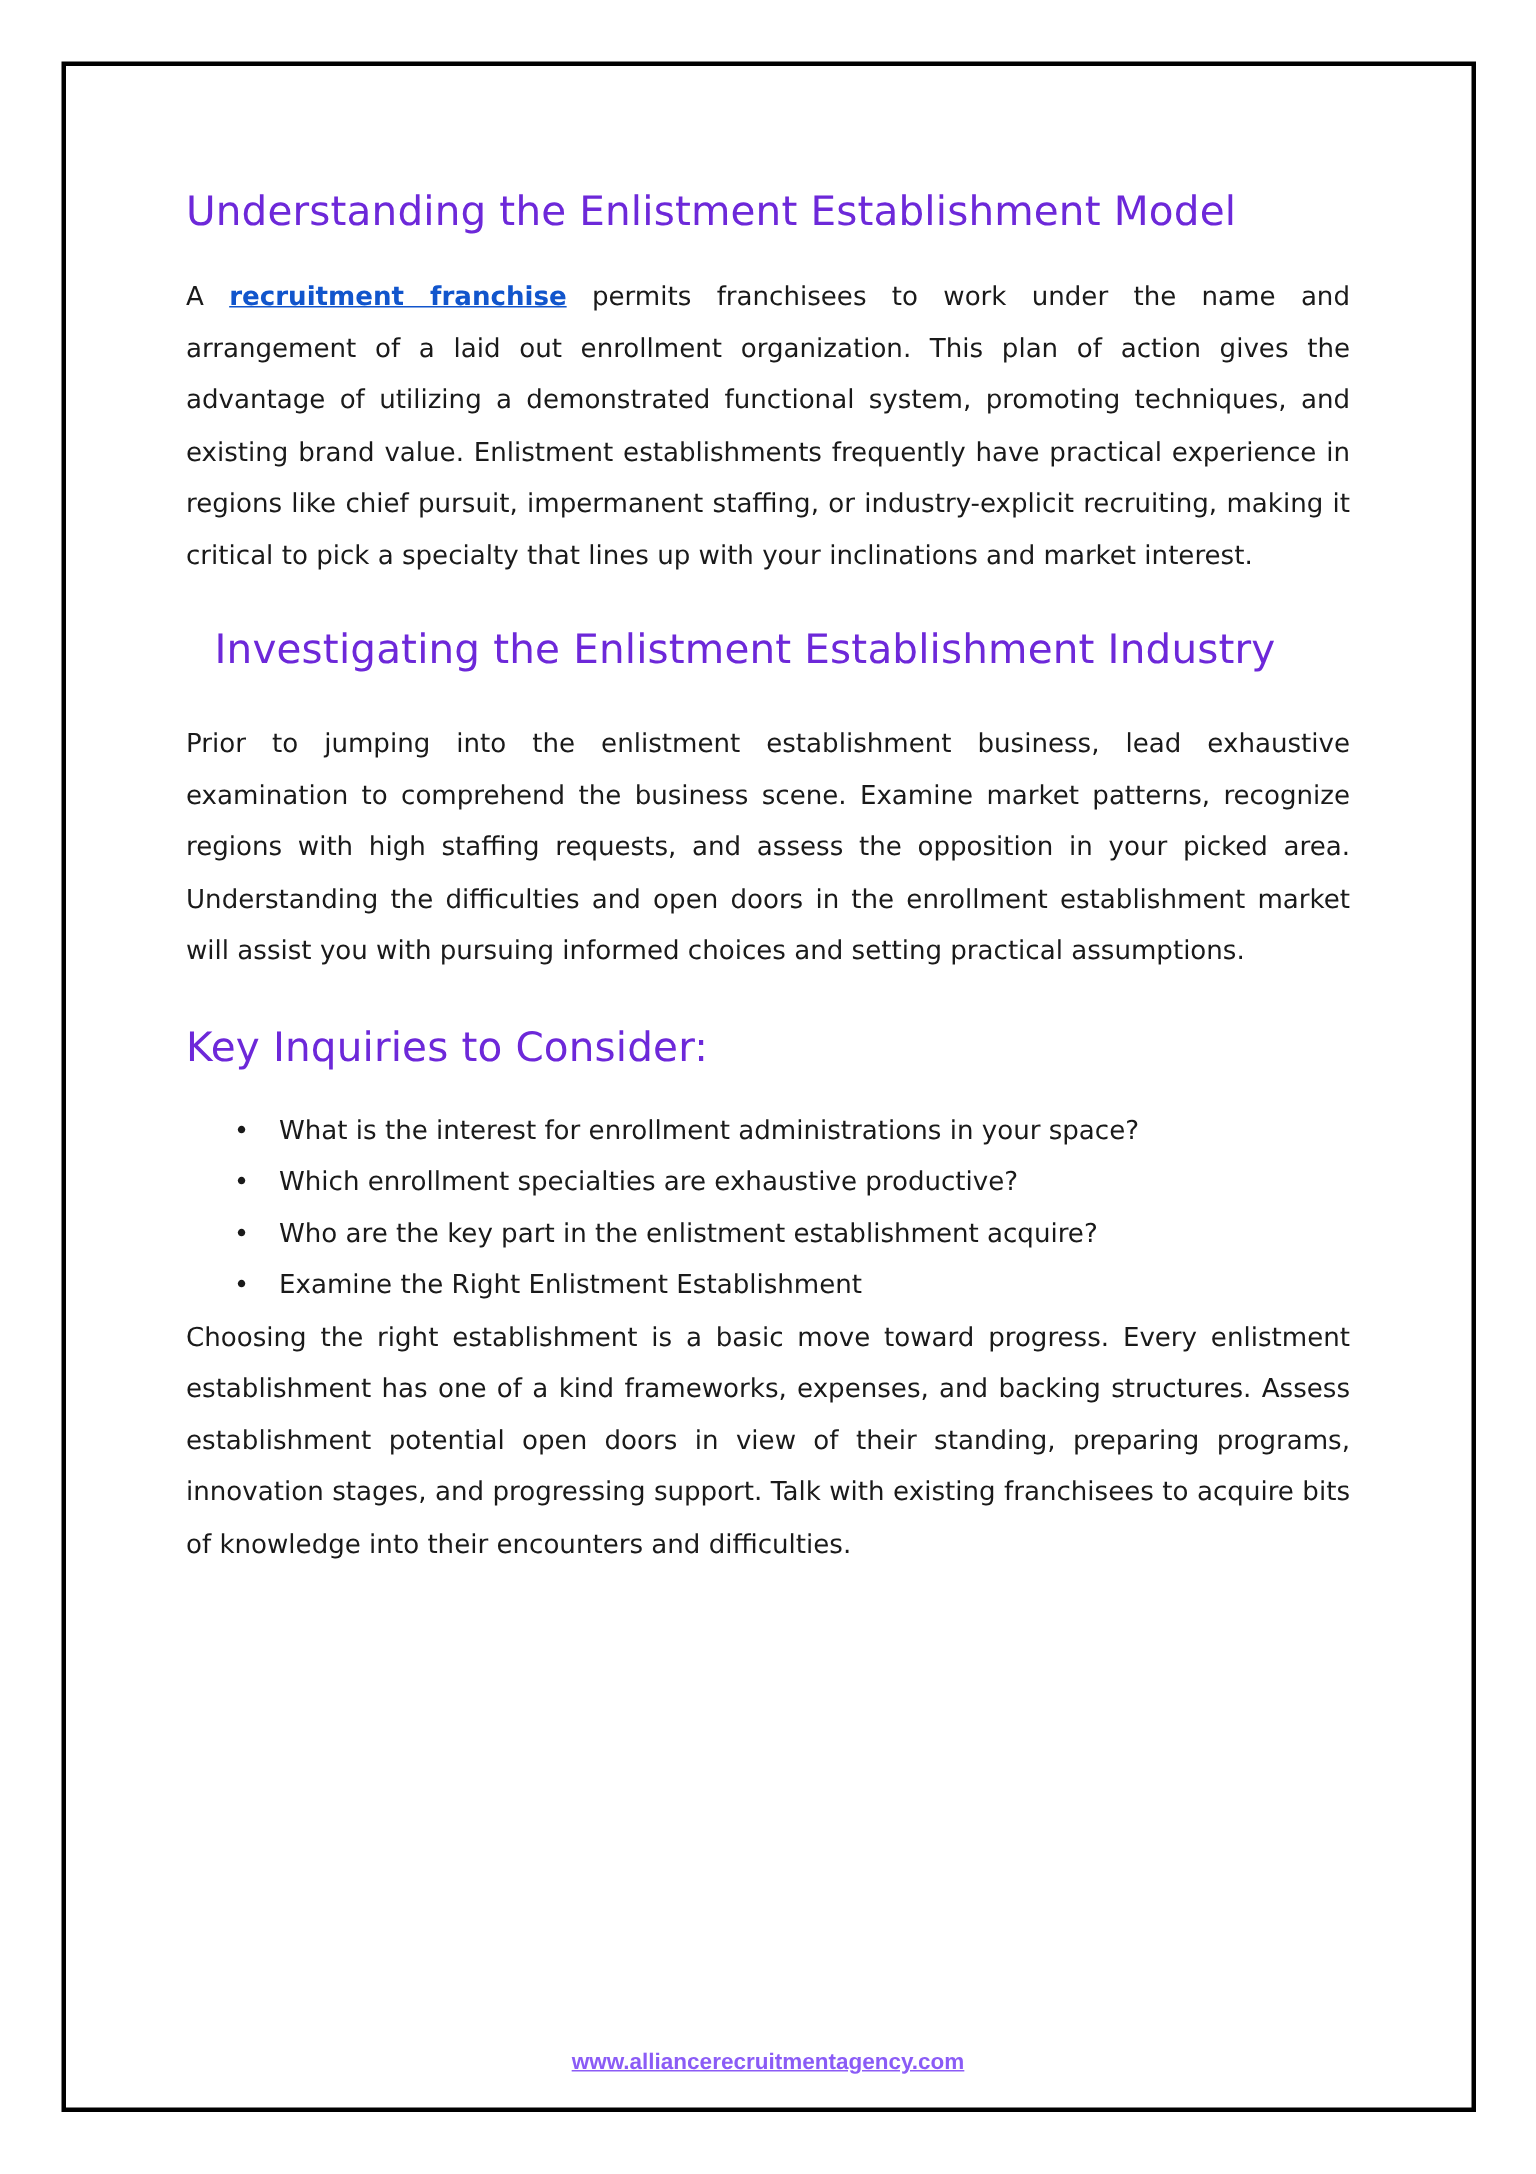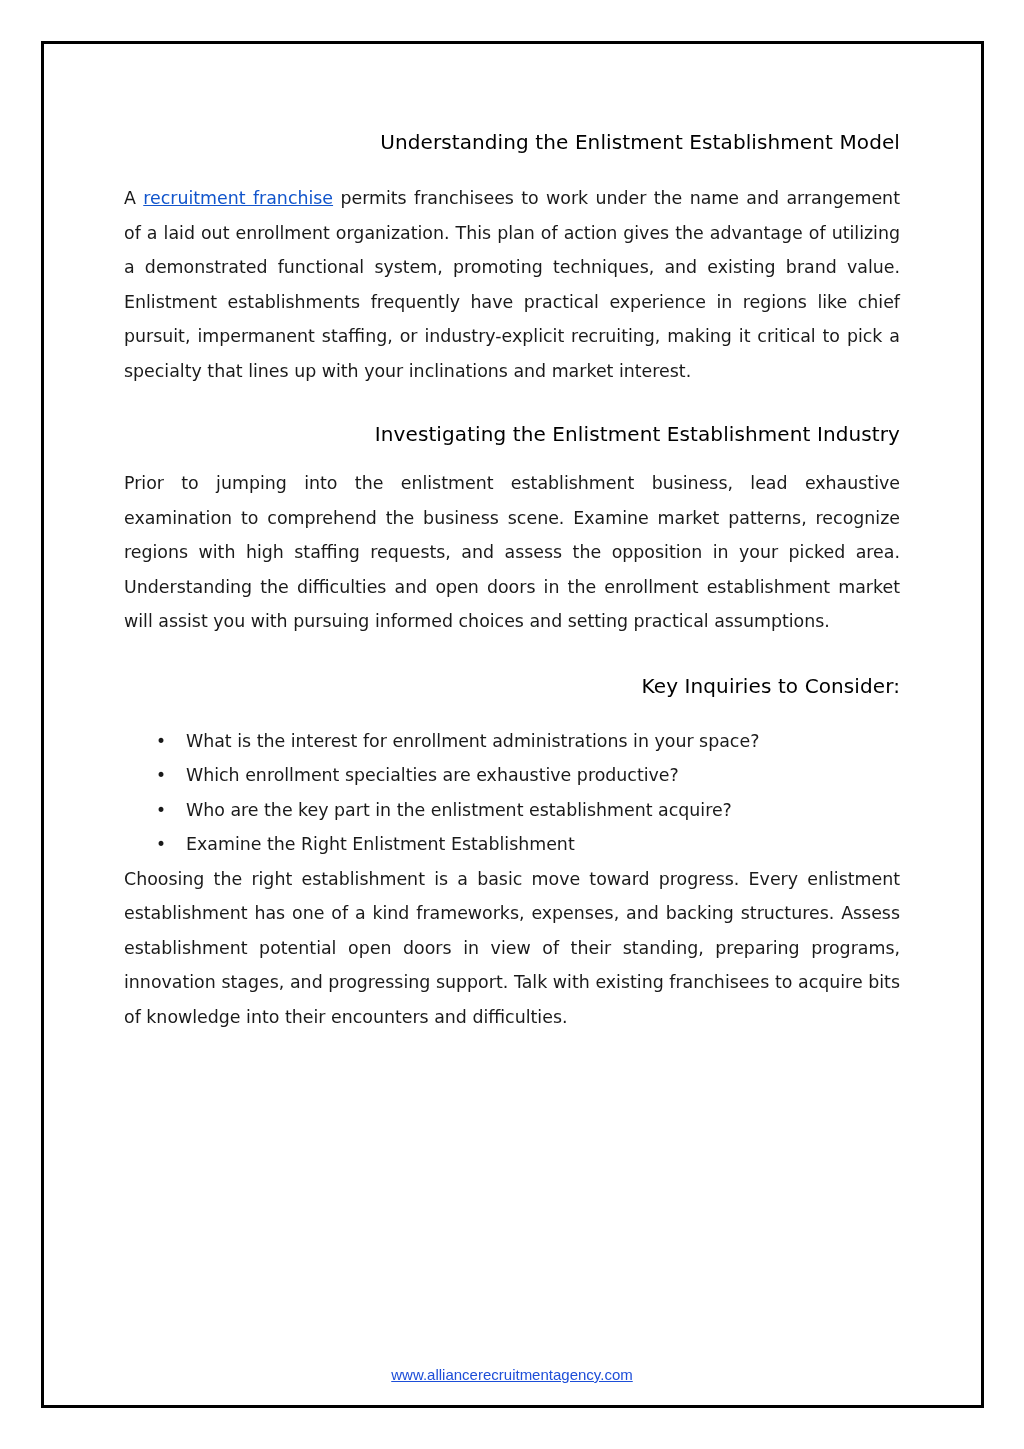--- a/index.html
+++ b/index.html
@@ -7,43 +7,42 @@
   .page-frame {
     position: absolute; left: 41px; top: 41px; width: 937px; height: 1361px;
     border: 3px solid #000; box-sizing: content-box; background: #fff;
   }
   .content {
     position: absolute; left: 124px; top: 118px; width: 776px;
     font-family: "DejaVu Sans", sans-serif; color: #1a1a1a;
   }
   h2 {
     font-family: "DejaVu Sans", sans-serif; font-weight: normal;
-    font-size: 20px; margin: 0; line-height: 48px; color: #000000;
+    font-size: 27px; margin: 0; line-height: 48px; color: #6d28d9;
     letter-spacing: 0.1px;
-    text-align: right;
   }
   p {
     font-size: 17.4px; line-height: 34.5px; margin: 0; text-align: justify;
     text-align-last: left;
   }
   .h1 { margin-top: 0; }
   .p1 { margin-top: 15px; }
   .h2b { margin-top: 22px; margin-left: 19px; }
-  .p2 { margin-top: 8px; }
+  .p2 { margin-top: 21px; }
   .h3 { margin-top: 23px; }
   ul { margin: 14px 0 0 0; padding: 0; list-style: none; }
   ul li { font-size: 17.4px; line-height: 34.5px; position: relative; padding-left: 62px; }
   ul li .bullet { position: absolute; left: 32px; top: 0; font-size: 17px; }
-  a.link { color: #1155cc; font-weight: normal; text-decoration: underline; }
+  a.link { color: #1155cc; font-weight: bold; text-decoration: underline; }
   .footer {
     position: absolute; top: 1366px; left: 0; width: 1024px; text-align: center;
   }
   .footer a {
-    font-family: "Liberation Sans", sans-serif; font-weight: normal; font-size: 15px;
-    color: #1d4ed8; text-decoration: underline;
+    font-family: "Liberation Sans", sans-serif; font-weight: bold; font-size: 15px;
+    color: #8b5cf6; text-decoration: underline;
   }
 </style>
 </head>
 <body>
 
 <div class="page-frame"></div>
 
 <div class="content">
   <h2 class="h1">Understanding the Enlistment Establishment Model</h2>
   <p class="p1"><span>A </span><a class="link" href="#">recruitment franchise</a><span> permits franchisees to work under the name and arrangement of a laid out enrollment organization. This plan of action gives the advantage of utilizing a demonstrated functional system, promoting techniques, and existing brand value. Enlistment establishments frequently have practical experience in regions like chief pursuit, impermanent staffing, or industry-explicit recruiting, making it critical to pick a specialty that lines up with your inclinations and market interest.</span></p>

